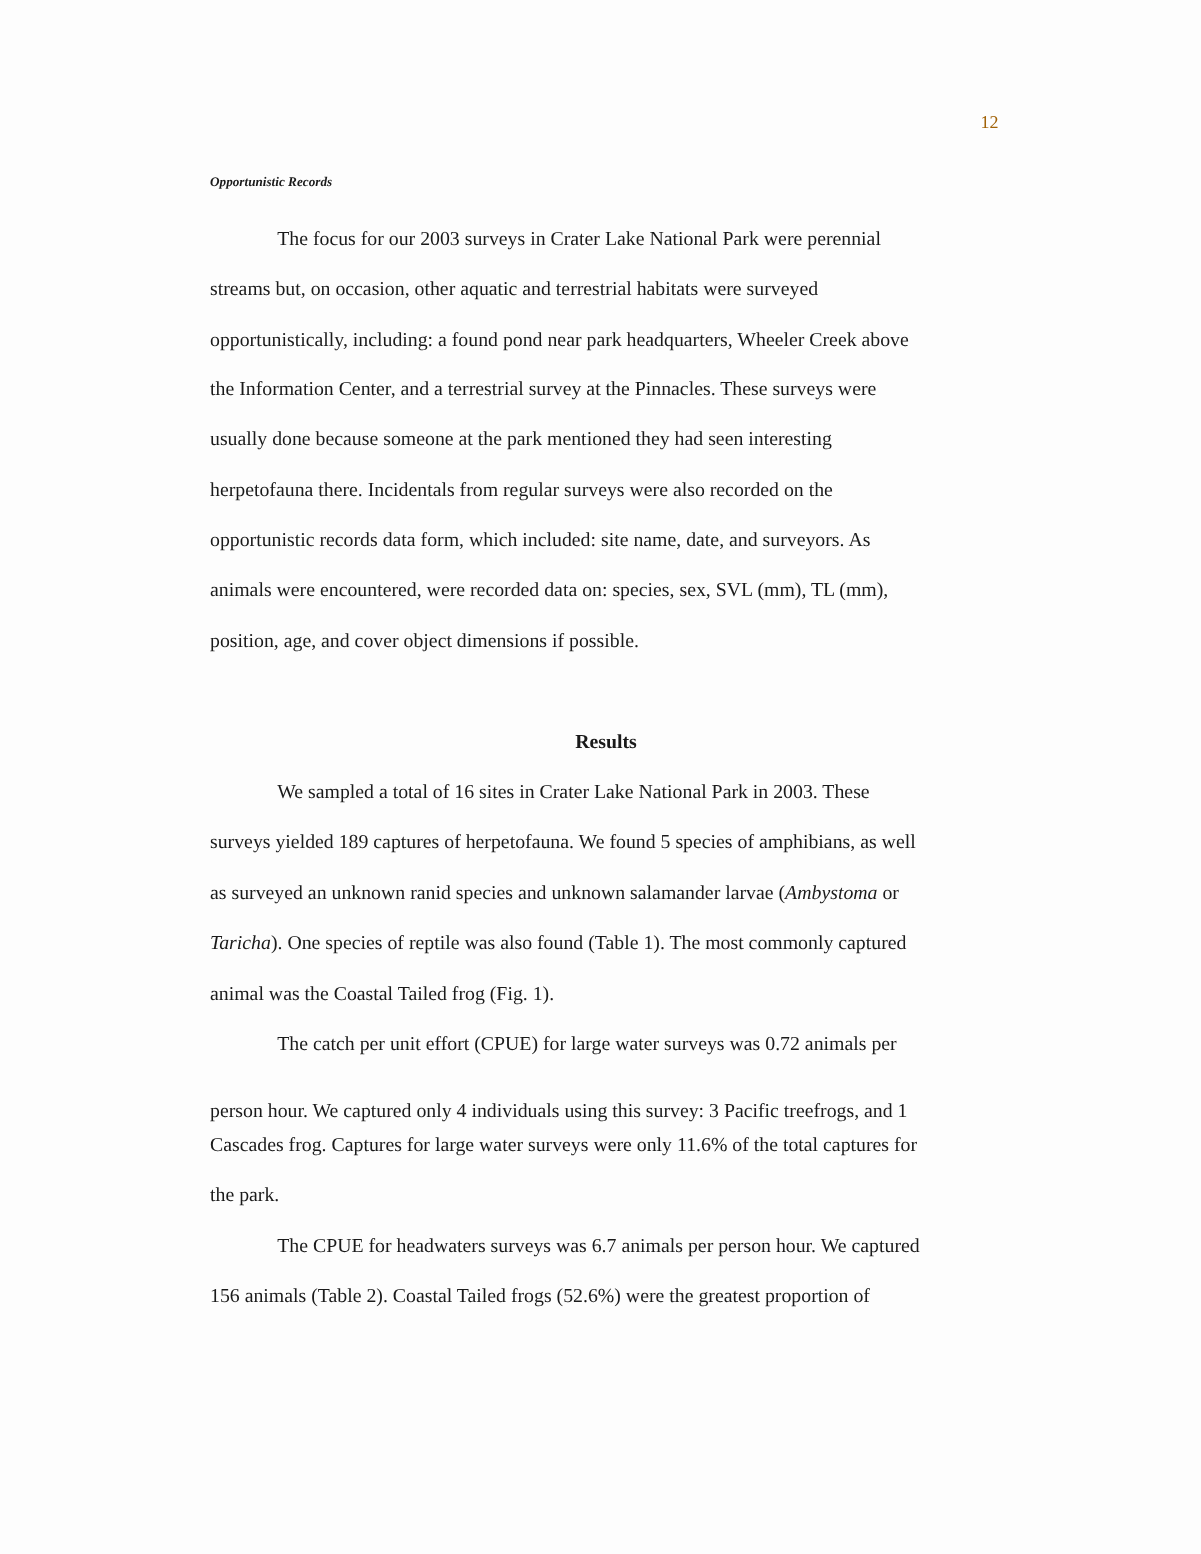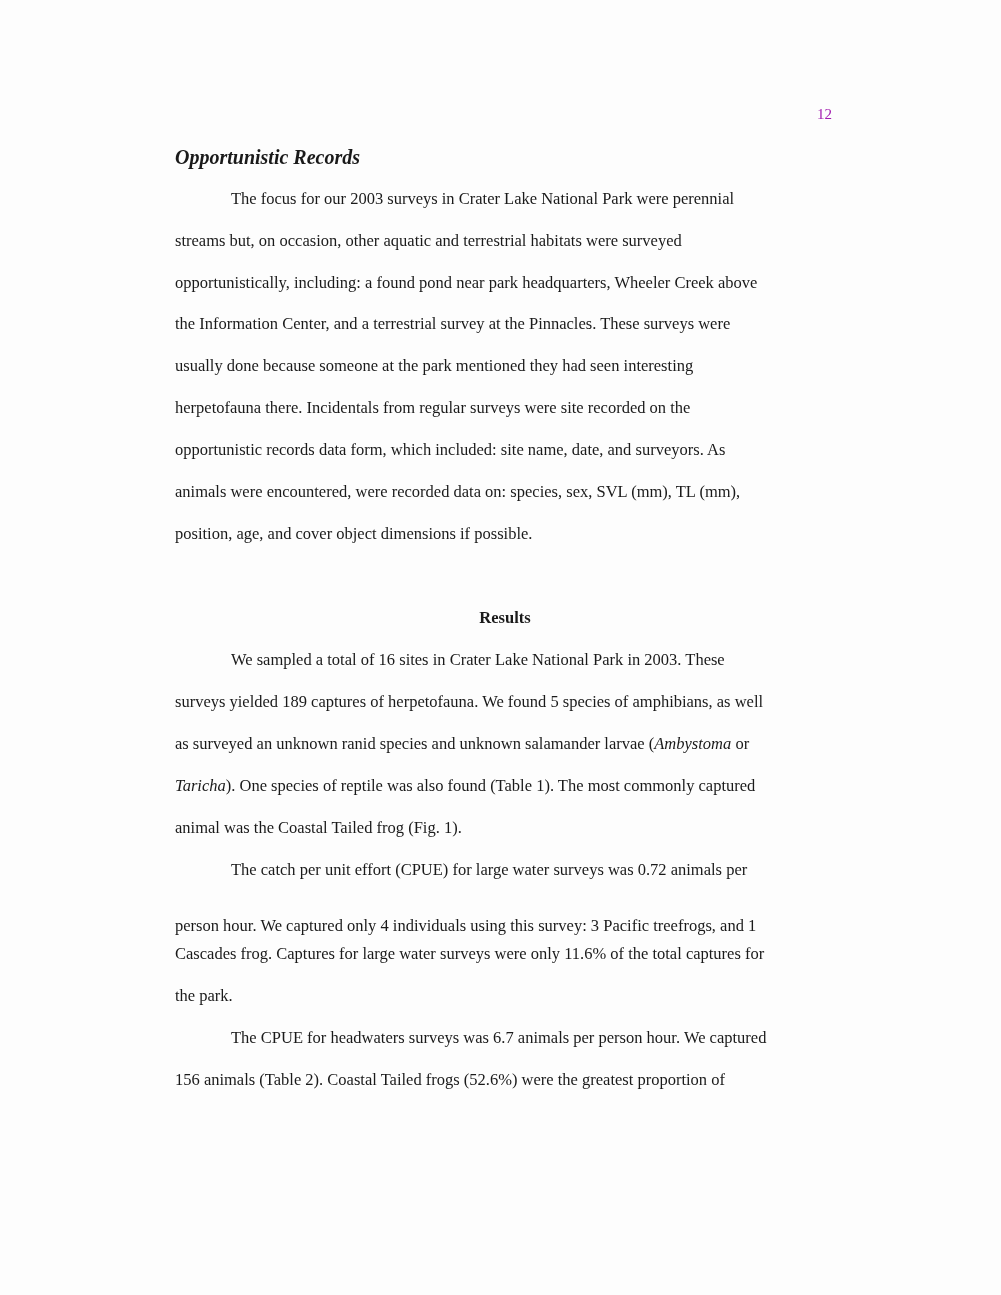--- a/index.html
+++ b/index.html
@@ -3,26 +3,26 @@
   <meta charset="utf-8">
   <style>
     html, body { margin: 0; padding: 0; background: #ffffff; }
     body {
       width: 1001px; height: 1295px; position: relative; overflow: hidden;
       font-family: "Liberation Serif", "DejaVu Serif", serif;
       color: #1a1a1a;
     }
     .page { position: absolute; left: 0; top: 0; width: 1001px; height: 1295px; background: #fdfdfd; }
     .page-number {
-      position: absolute; right: 169px; top: 106px;
-      font-size: 15px; color: #a21caf; text-align: right;
+      position: absolute; right: 169px; top: 95px;
+      font-size: 15px; color: #a16207; text-align: right;
     }
     .heading-italic {
       position: absolute; left: 175px; top: 146px;
-      font-size: 20px; font-weight: bold; font-style: italic;
+      font-size: 11px; font-weight: bold; font-style: italic;
     }
     .heading-center {
       position: absolute; left: 0; width: 1010px; top: 608px;
       text-align: center; font-size: 16.5px; font-weight: bold;
     }
     .line {
       position: absolute; left: 175px; white-space: nowrap;
       font-size: 16.5px; line-height: 20px;
     }
     .line.indent { left: 231px; font-family: Liberation Serif, serif; }
@@ -36,21 +36,21 @@
   <div class="page-number">12</div>
 
   <div class="heading-italic">Opportunistic Records</div>
 
   <div>
     <div class="line indent" style="top:189px">The focus for our 2003 surveys in Crater Lake National Park were perennial</div>
     <div class="line" style="top:231px">streams but, on occasion, other aquatic and terrestrial habitats were surveyed</div>
     <div class="line" style="top:273px">opportunistically, including: a found pond near park headquarters, Wheeler Creek above</div>
     <div class="line" style="top:314px">the Information Center, and a terrestrial survey at the Pinnacles.  These surveys were</div>
     <div class="line" style="top:356px">usually done because someone at the park mentioned they had seen interesting</div>
-    <div class="line" style="top:398px">herpetofauna there.  Incidentals from regular surveys were site recorded on the</div>
+    <div class="line" style="top:398px">herpetofauna there.  Incidentals from regular surveys were also recorded on the</div>
     <div class="line" style="top:440px">opportunistic records data form, which included: site name, date, and surveyors.  As</div>
     <div class="line" style="top:482px">animals were encountered, were recorded data on: species, sex, SVL (mm), TL (mm),</div>
     <div class="line" style="top:524px">position, age, and cover object dimensions if possible.</div>
   </div>
 
   <div class="heading-center">Results</div>
 
   <div>
     <div class="line indent" style="top:650px">We sampled a total of 16 sites in Crater Lake National Park in 2003.  These</div>
     <div class="line" style="top:692px">surveys yielded 189 captures of herpetofauna.  We found 5 species of amphibians, as well</div>

